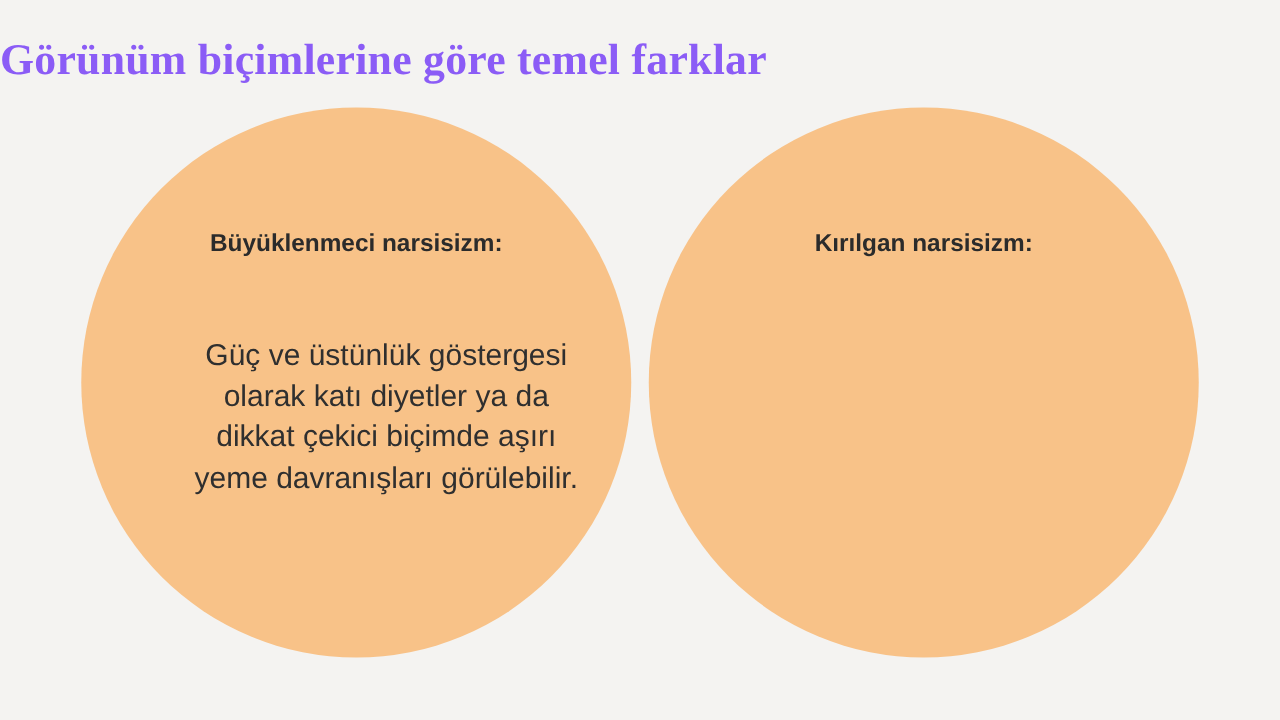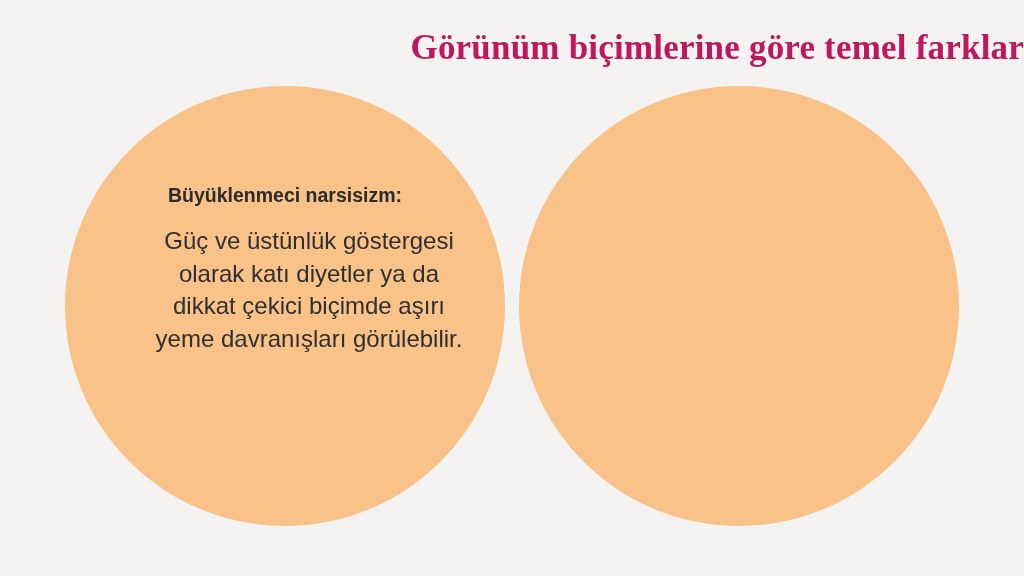--- a/index.html
+++ b/index.html
@@ -17,26 +17,26 @@
     position: relative;
     width: 1024px;
     height: 576px;
     background: #f4f3f1;
   }
   .slide-title {
     position: absolute;
     top: 28px;
     left: 0;
     width: 1024px;
-    text-align: right;
+    text-align: left;
     font-family: "Liberation Serif", serif;
     font-weight: bold;
     font-size: 35px;
     letter-spacing: 0.2px;
-    color: #be185d;
+    color: #8b5cf6;
     white-space: nowrap;
   }
   .circles {
     position: absolute;
     top: 86px;
     left: 0;
     width: 1024px;
     height: 490px;
   }
   .circle {
@@ -48,20 +48,21 @@
     display: flex;
     flex-direction: column;
     align-items: center;
     justify-content: flex-start;
     box-sizing: border-box;
     padding: 0 38px;
   }
   .circle-left {
     left: 65px;
     top: 0;
+    gap: 44px;
   }
   .circle-right {
     left: 519px;
     top: 0;
   }
   .circle-heading {
     margin-top: 98px;
     font-family: "Liberation Sans", sans-serif;
     font-weight: bold;
     font-size: 19.5px;
@@ -93,16 +94,17 @@
   <div class="slide-title">Görünüm biçimlerine göre temel farklar</div>
 
   <div class="circles">
 
     <div class="circle circle-left">
       <div class="circle-heading">Büyüklenmeci narsisizm:</div>
       <div class="circle-body">Güç ve üstünlük göstergesi olarak katı diyetler ya da dikkat çekici biçimde aşırı yeme davranışları görülebilir.</div>
     </div>
 
     <div class="circle circle-right">
+      <div class="circle-heading">Kırılgan narsisizm:</div>
     </div>
 
   </div>
 </div>
 
 </body></html>

